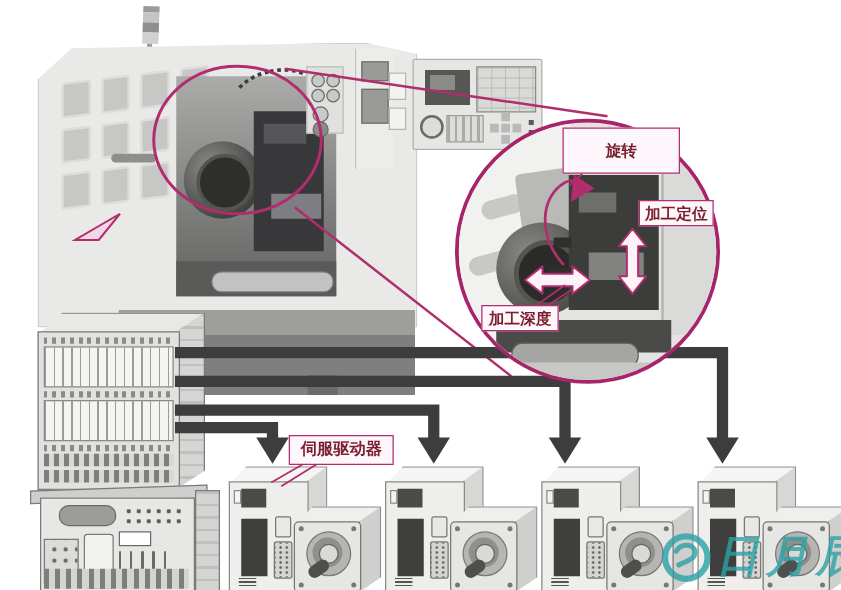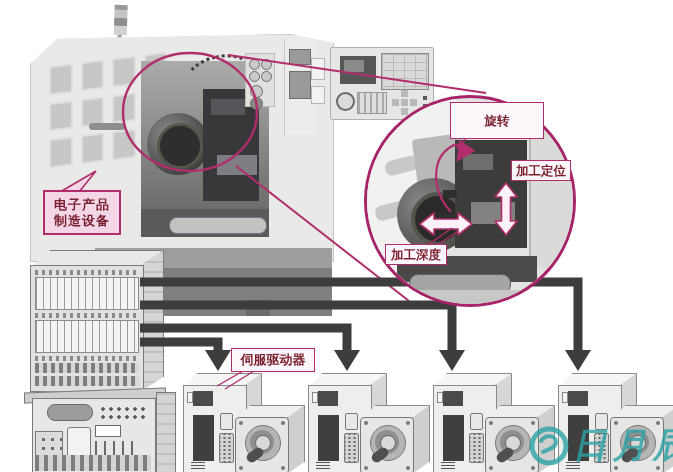--- a/index.html
+++ b/index.html
@@ -382,24 +382,20 @@
       </marker>
     </defs>
     <path d="M451,212 C431,190 431,158 452,146 C460,142 465,149 459,158" fill="none" stroke="#b12d6d" stroke-width="2.2" marker-end="url(#ah)"></path>
     <line x1="466" y1="139" x2="456" y2="148" stroke="#b12d6d" stroke-width="1.4"></line>
     <polygon points="506,183 495,197 501.5,197 501.5,221 495,221 506,235 517,221 510.5,221 510.5,197 517,197" fill="#fdf2f8" stroke="#b12d6d" stroke-width="1.6" stroke-linejoin="round"></polygon>
     <polygon points="420,224 434,213 434,219 458,219 458,213 472,224 458,235 458,229 434,229 434,235" fill="#fdf2f8" stroke="#b12d6d" stroke-width="1.6" stroke-linejoin="round"></polygon>
     <line x1="428" y1="245" x2="452" y2="228" stroke="#b12d6d" stroke-width="1.4"></line>
     <line x1="437" y1="245" x2="457" y2="232" stroke="#b12d6d" stroke-width="1.4"></line>
   </svg>
 
-  <div id="equip-label" class="plabel">
-    <span>电子产品</span>
-    <span>制造设备</span>
-  </div>
   <div id="rotation-label" class="plabel">
     <span>旋转</span>
   </div>
   <div id="positioning-label" class="plabel">
     <span>加工定位</span>
   </div>
   <div id="depth-label" class="plabel">
     <span>加工深度</span>
   </div>
   <div id="servo-label" class="plabel">

